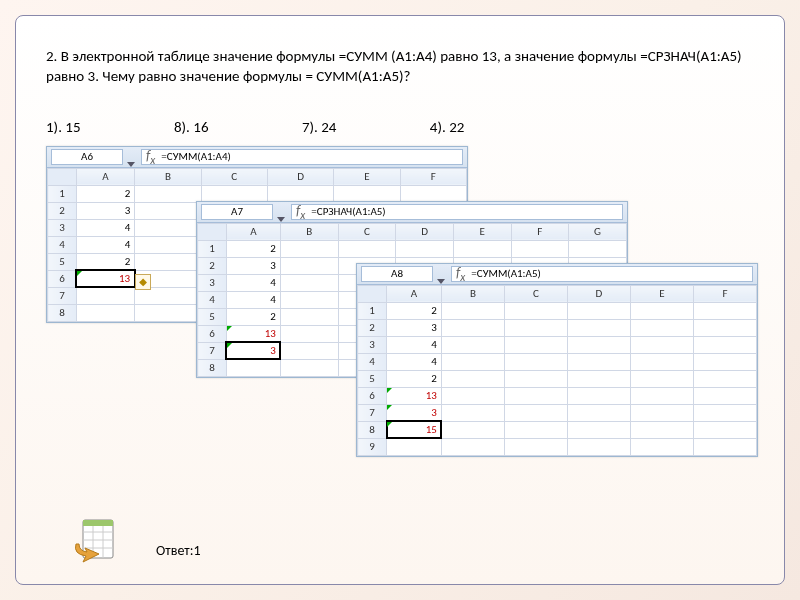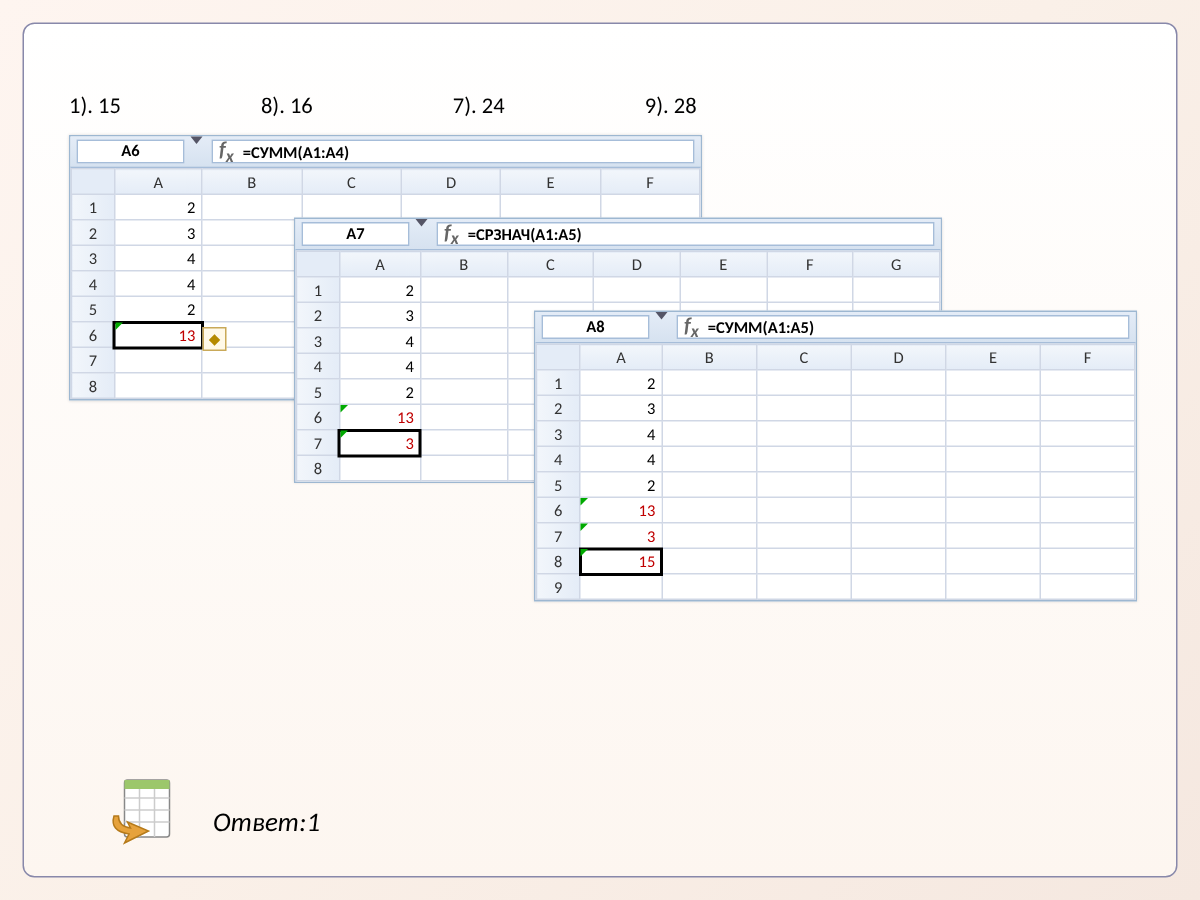--- a/index.html
+++ b/index.html
@@ -44,25 +44,24 @@
 
   .spreadsheet {
     position: absolute;
     border: 1px solid #9db7d1;
     background: #fff;
     box-shadow: 0 0 2px rgba(0,0,0,.15);
     font-size: 11px;
   }
   .fbar {
     display: flex;
-    align-items: flex-start;
+    align-items: flex-end;
     background: linear-gradient(#e4ecf7,#d6e2f0);
     border-bottom: 1px solid #a6bdd9;
     height: 20px;
-    font-weight: bold;
   }
   .fbar .namebox {
     width: 70px;
     text-align: center;
     background: #fff;
     border: 1px solid #a6bdd9;
     margin: 2px 4px;
     font-size: 11px;
     height: 14px;
     line-height: 14px;
@@ -138,43 +137,43 @@
     background: #fff9e8;
     font-size: 10px;
     text-align: center;
     line-height: 14px;
     color: #b58a00;
   }
 
   .answer {
     position: absolute;
     bottom: 25px;
-    left: 126px;
-    font-size: 18px;
-    font-style: italic;
+    left: 140px;
+    font-size: 14px;
   }
   .excel-icon {
     position: absolute;
     bottom: 20px;
     left: 55px;
     width: 50px;
     height: 50px;
   }
 </style>
 </head>
 <body>
 
 <div class="frame">
 
+  <div class="question">2. В электронной таблице значение формулы  =СУММ (А1:А4) равно 13, а значение формулы =СРЗНАЧ(А1:А5) равно 3. Чему равно значение формулы = СУММ(А1:А5)?</div>
 
   <div class="options">
     <span>1). 15</span>
     <span>8). 16</span>
     <span>7). 24</span>
-    <span>9). 28</span>
+    <span>4). 22</span>
   </div>
 
   <div class="ss-area">
 
     <div class="spreadsheet" style="left:0; top:0; width:420px;">
       <div class="fbar">
         <div class="namebox">A6</div>
         <div class="dd"></div>
         <div class="fx-wrap">
           <span class="fx">f<sub>x</sub></span>

